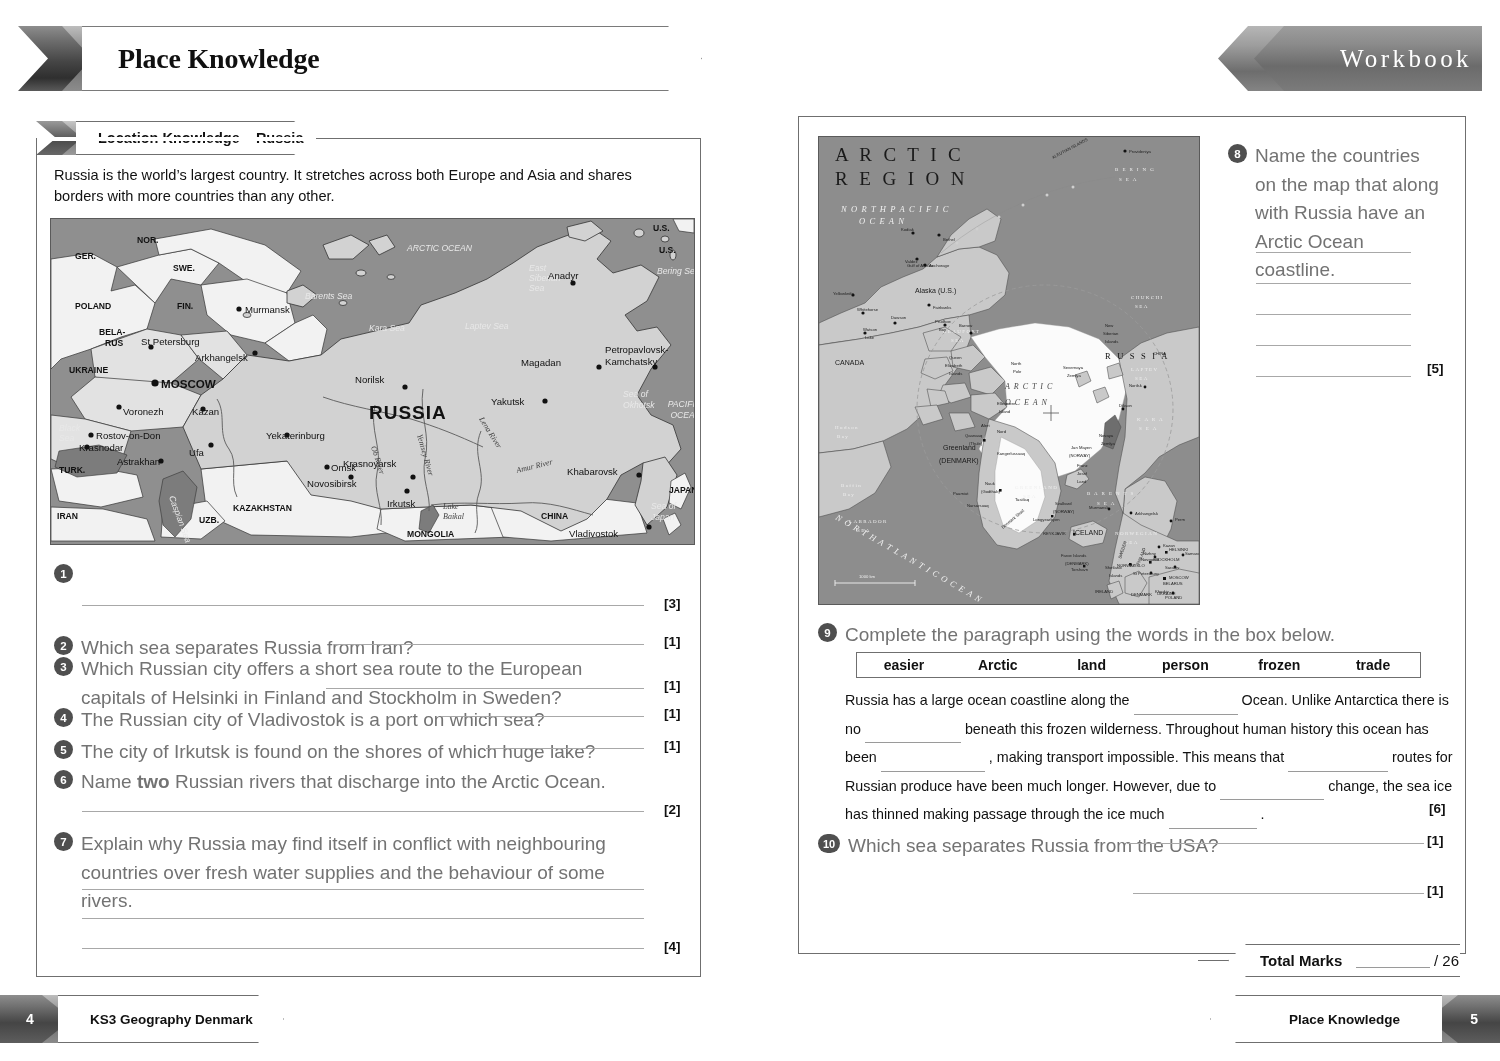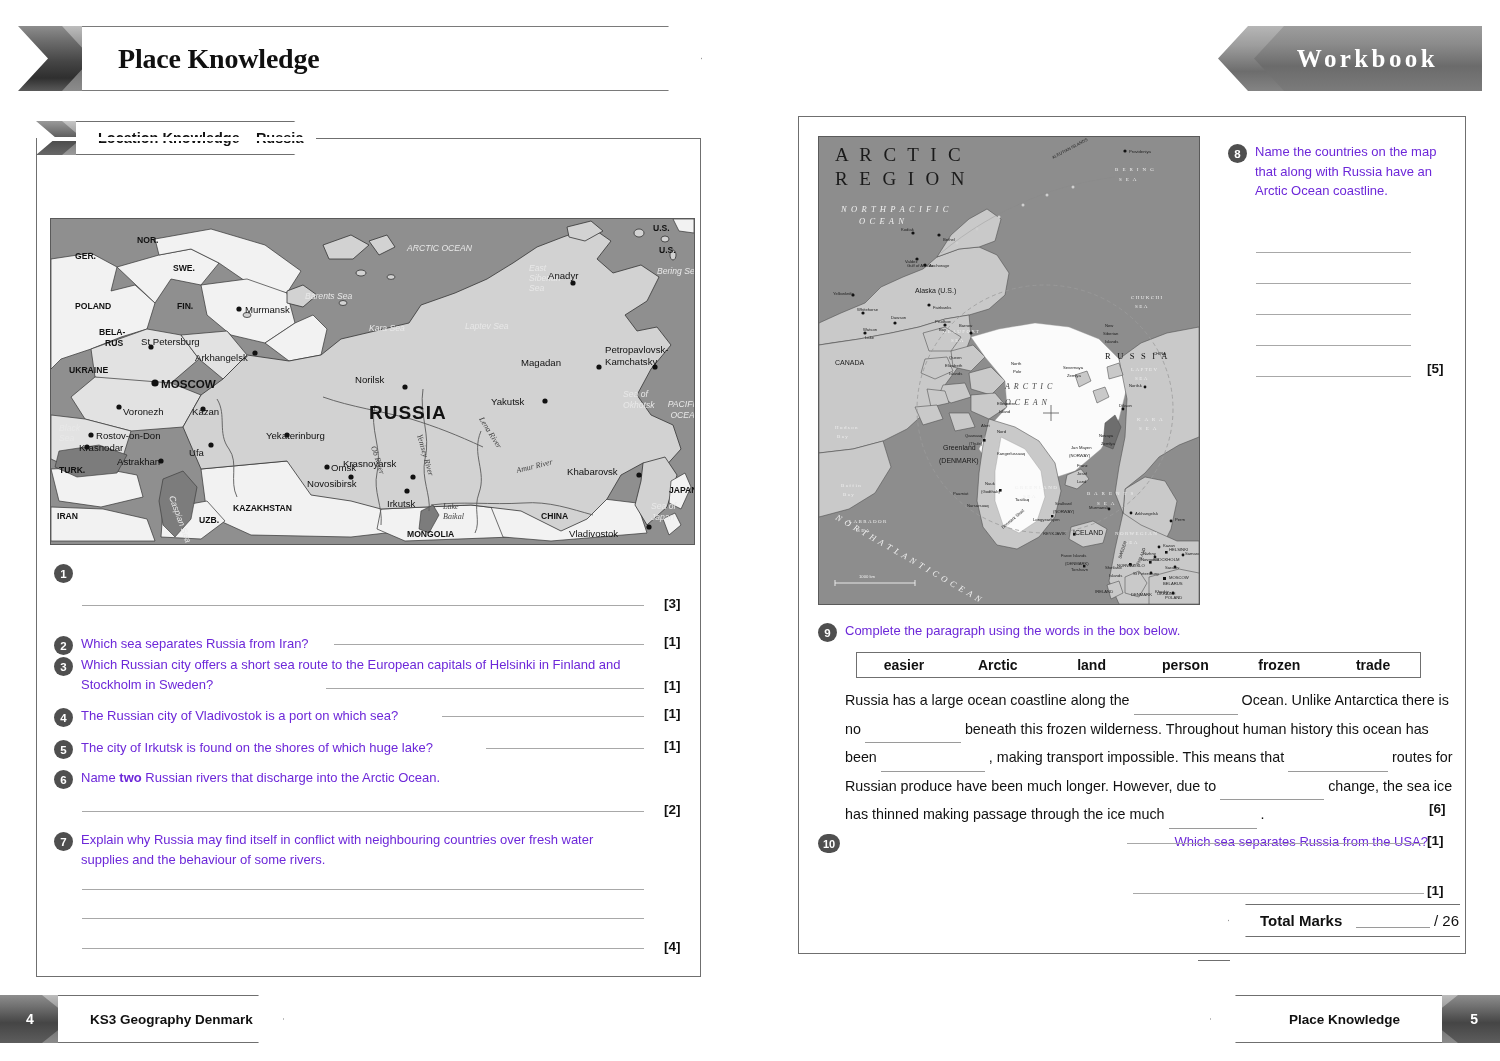--- a/index.html
+++ b/index.html
@@ -53,23 +53,23 @@
     position: absolute; left: 0; top: 0; width: 242px; height: 65px;
     background: linear-gradient(to bottom, #9d9d9d 0%, #8b8b8b 28%, #6b6b6b 62%, #7b7b7b 100%);
     clip-path: polygon(26px 0, 100% 0, 100% 100%, 26px 100%, 0 50%);
   }
   .hdr-right .chev {
     position: absolute; left: -22px; top: 0; width: 66px; height: 65px;
     background: linear-gradient(to bottom, #b6b6b6 0%, #9d9d9d 30%, #6d6d6d 70%, #848484 100%);
     clip-path: polygon(30px 0, 66px 0, 36px 50%, 66px 100%, 30px 100%, 0 50%);
   }
   .hdr-right .ttl {
-    position: absolute; right: 44px; top: 0; height: 65px;
-    display: flex; align-items: center;
-    font-size: 25px; font-weight: 700; color: #fff;
+    position: absolute; right: 10px; top: 0; height: 65px;
+    display: flex; align-items: center;
+    font-size: 25px; font-weight: 400; color: #fff;
   }
 
   
   .panel-left {
     position: absolute; left: 36px; top: 138px;
     width: 665px; height: 839px;
     border: 1.4px solid #6f6f6f; background: #fff;
   }
   .panel-right {
     position: absolute; left: 798px; top: 116px;
@@ -135,21 +135,21 @@
     display: inline-flex; align-items: center; justify-content: center;
     width: 19px; height: 19px; border-radius: 50%;
     background: #4f4f4f; color: #fff;
     font-size: 11.5px; font-weight: 700;
     flex: 0 0 auto;
     position: relative; top: 2px;
   }
   .qnum.wide { width: 22px; height: 19px; border-radius: 10px; font-size: 11px; }
 
   .qrow { position: absolute; display: flex; gap: 8px; }
-  .qtext { font-size: 13px; line-height: 1.5; color: #6d28d9; }
+  .qtext { font-size: 19px; line-height: 1.5; color: #737373; }
   .mark {
     position: absolute; font-size: 13.5px; font-weight: 700; color: #111;
   }
   .blank {
     display: inline-block;
     border-bottom: 1.1px solid #9a9a9a;
     vertical-align: bottom;
   }
   .ruleline {
     position: absolute; height: 0;
@@ -168,21 +168,21 @@
     font-size: 14px; font-weight: 700; color: #111;
   }
 
   .para {
     position: absolute; left: 845px; top: 686px; width: 610px;
     font-size: 14.3px; line-height: 28.5px; color: #111;
   }
 
   
   .total-wrap {
-    position: absolute; left: 1228px; top: 904px;
+    position: absolute; left: 1228px; top: 944px;
     width: 232px; height: 21px;
   }
   .total-wrap .plate {
     position: absolute; left: 0; top: 0; width: 232px; height: 33px;
     background: #fff; border: 1.4px solid #6f6f6f; border-right: none;
     clip-path: polygon(18px 0, 100% 0, 100% 100%, 18px 100%, 0 50%);
   }
   .total-wrap .lbl {
     position: absolute; left: 32px; top: 0; height: 33px;
     display: flex; align-items: center;
@@ -278,20 +278,21 @@
   <div class="panel-left"></div>
 
   <div class="sec-tab">
     <div class="chev-dark"></div>
     <div class="chev-mid"></div>
     <div class="plate"></div>
     <div class="lbl">Location Knowledge – Russia</div>
   </div>
   <div class="tab-mask"></div>
 
+  <div class="intro">Russia is the world’s largest country. It stretches across both Europe and Asia and shares borders with more countries than any other.</div>
 
   <div class="map-russia">
     <svg width="643" height="325" viewBox="0 0 643 325" xmlns="http://www.w3.org/2000/svg">
       <defs>
         <style>
           .sea   { fill:#8f8f8f; }
           .rus   { fill:#d2d2d2; stroke:#333; stroke-width:.8; }
           .nb    { fill:#f2f2f2; stroke:#333; stroke-width:.7; }
           .nb2   { fill:#e2e2e2; stroke:#333; stroke-width:.7; }
           .inland{ fill:#7c7c7c; stroke:#333; stroke-width:.6; }
@@ -778,21 +779,21 @@
     <span>, making transport impossible. This means that</span>
     <span class="blank" style="width:100px;"></span>
     <span>routes for Russian produce have been much longer. However, due to</span>
     <span class="blank" style="width:104px;"></span>
     <span>change, the sea ice has thinned making passage through the ice much</span>
     <span class="blank" style="width:88px;"></span>
     <span>.</span>
   </div>
   <div class="mark" style="left:1429px; top:801px;">[6]</div>
 
-  <div class="qrow" style="left:818px; top:832px; width:610px;justify-content:space-between;">
+  <div class="qrow" style="left:818px; top:832px; width:610px;">
     <span class="qnum wide">10</span>
     <span class="qtext">Which sea separates Russia from the USA?</span>
   </div>
   <div class="ruleline" style="left:1127px; top:843px; width:297px;"></div>
   <div class="mark" style="left:1427px; top:833px;">[1]</div>
 
   <div class="ruleline" style="left:1133px; top:893px; width:291px;"></div>
   <div class="mark" style="left:1427px; top:883px;">[1]</div>
 
   <div class="total-lead"></div>

